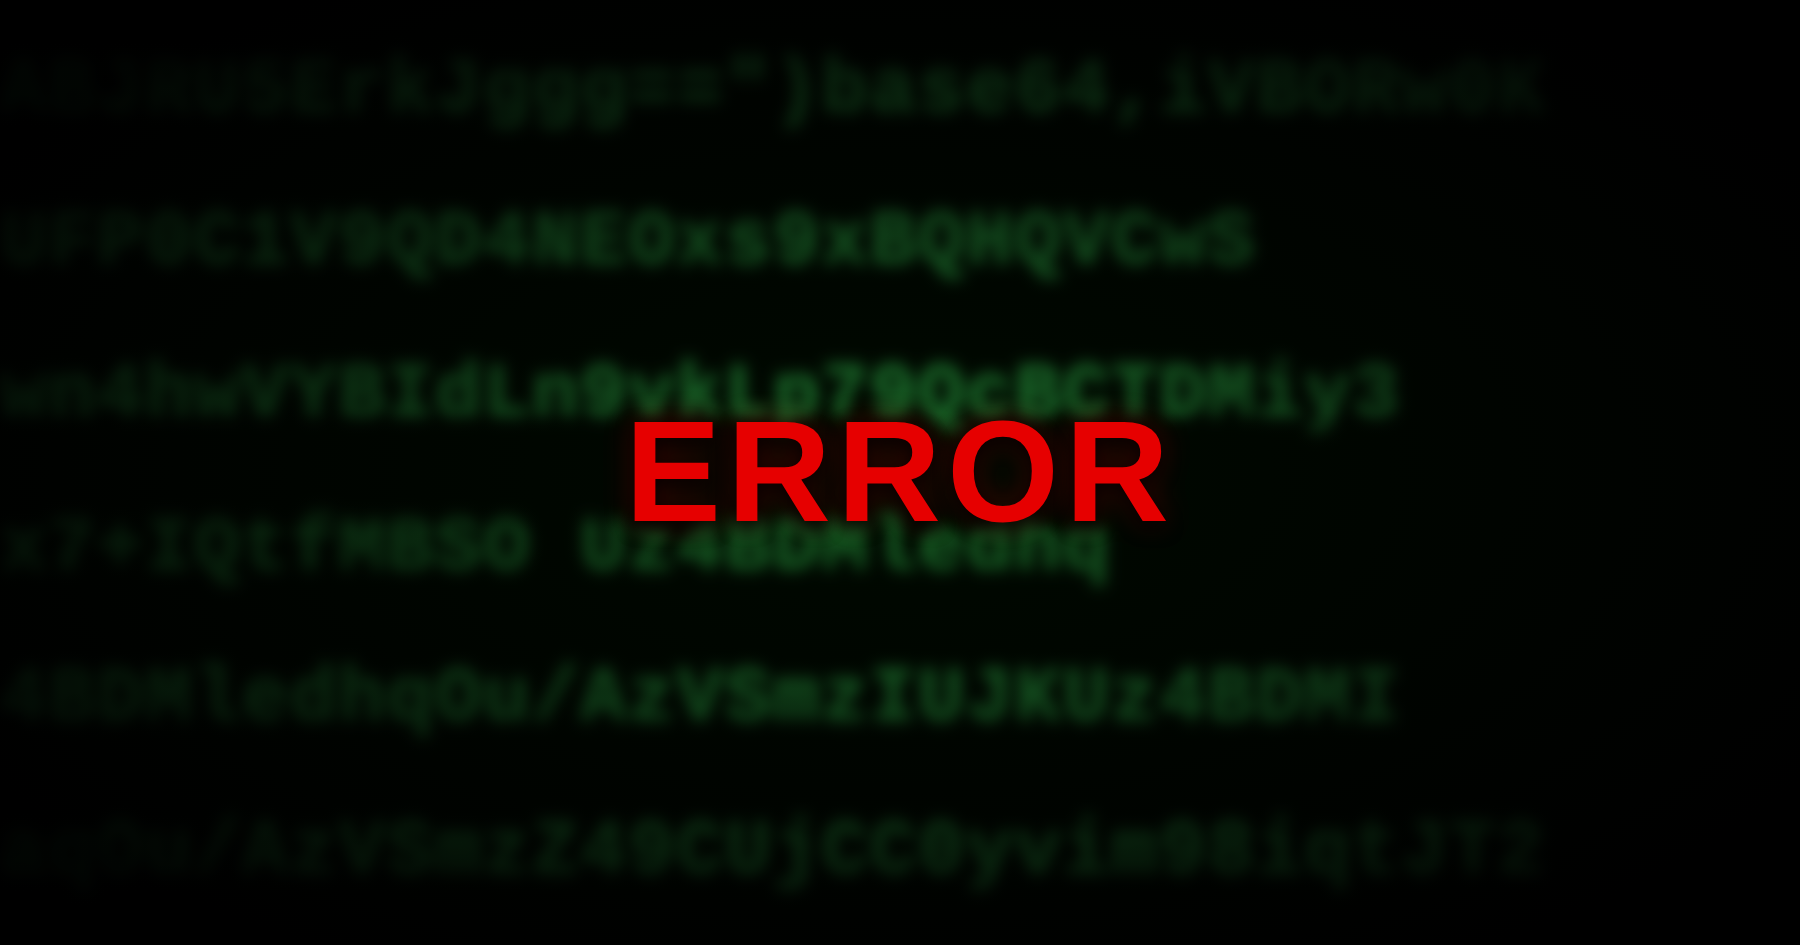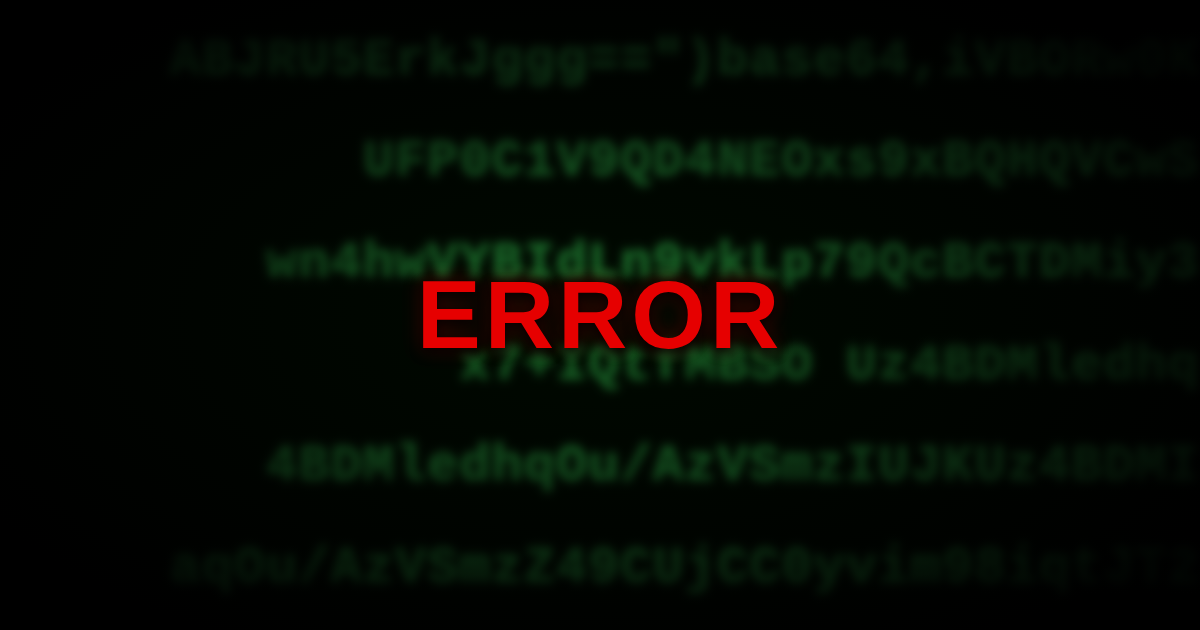--- a/index.html
+++ b/index.html
@@ -1,19 +1,18 @@
 <!DOCTYPE html>
 <html><head>
   <meta charset="utf-8">
   <style>
     * {
       margin: 0;
       padding: 0;
       box-sizing: border-box;
-      text-align: right;
     }
     body {
       width: 1200px;
       height: 630px;
       background: #000;
       overflow: hidden;
       position: relative;
       font-family: 'Courier New', Courier, monospace;
     }
     .bg-vignette {

